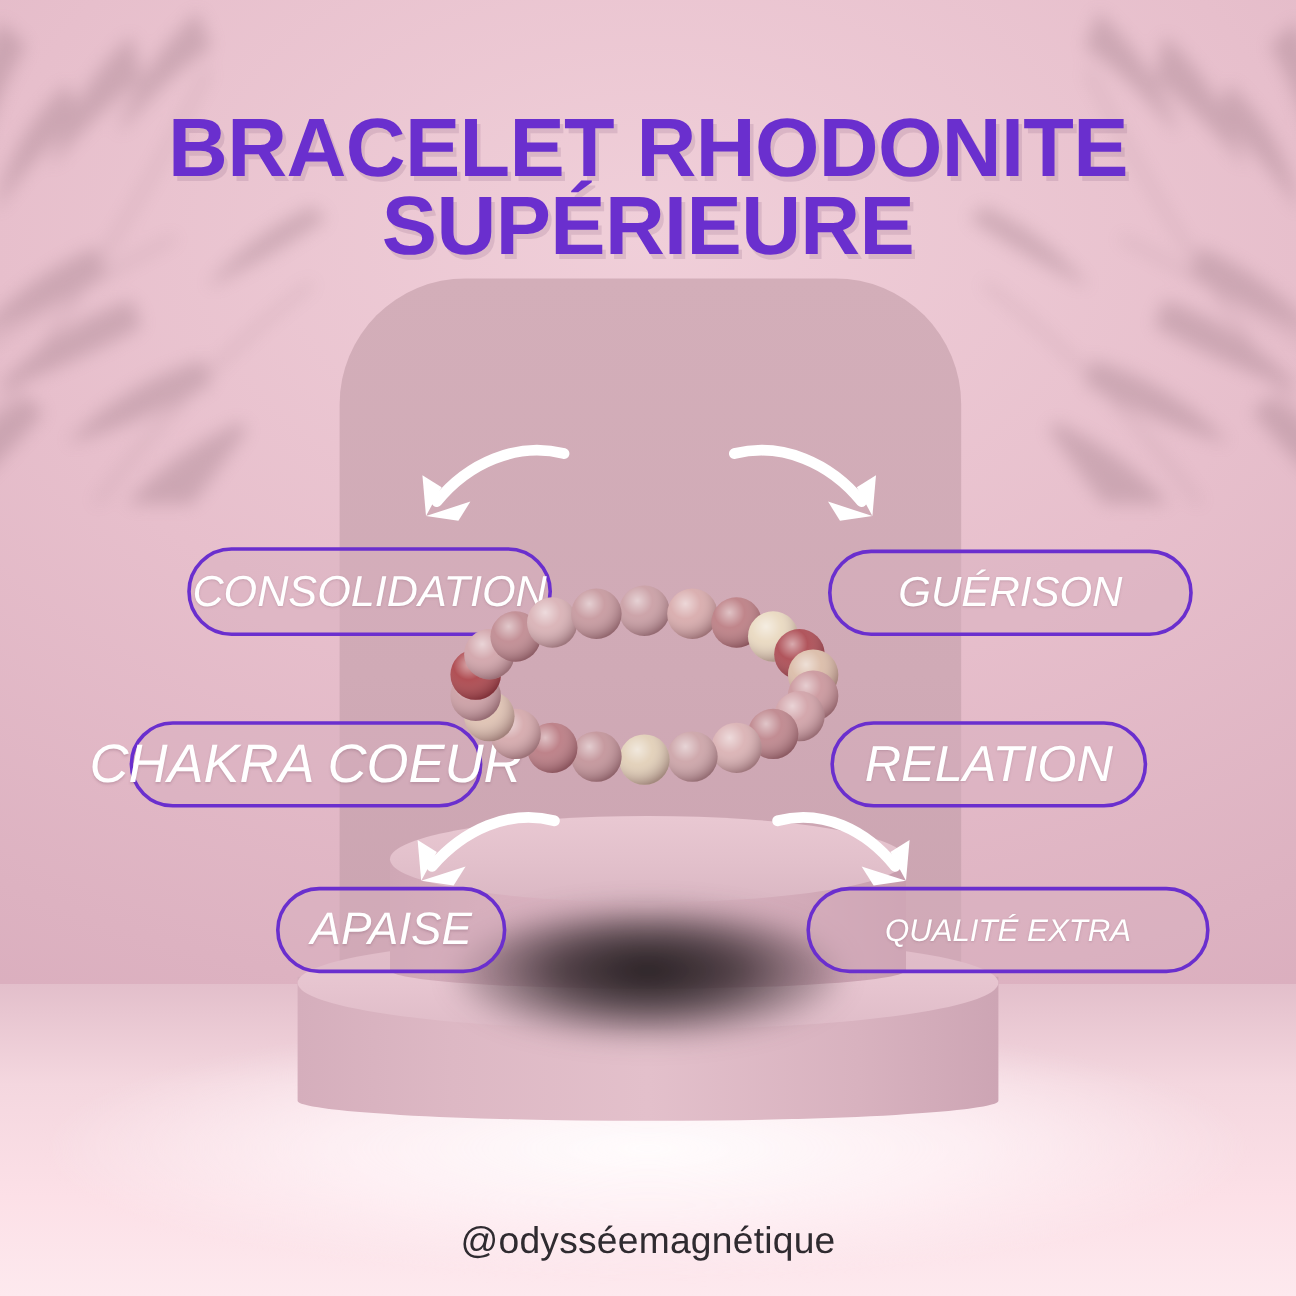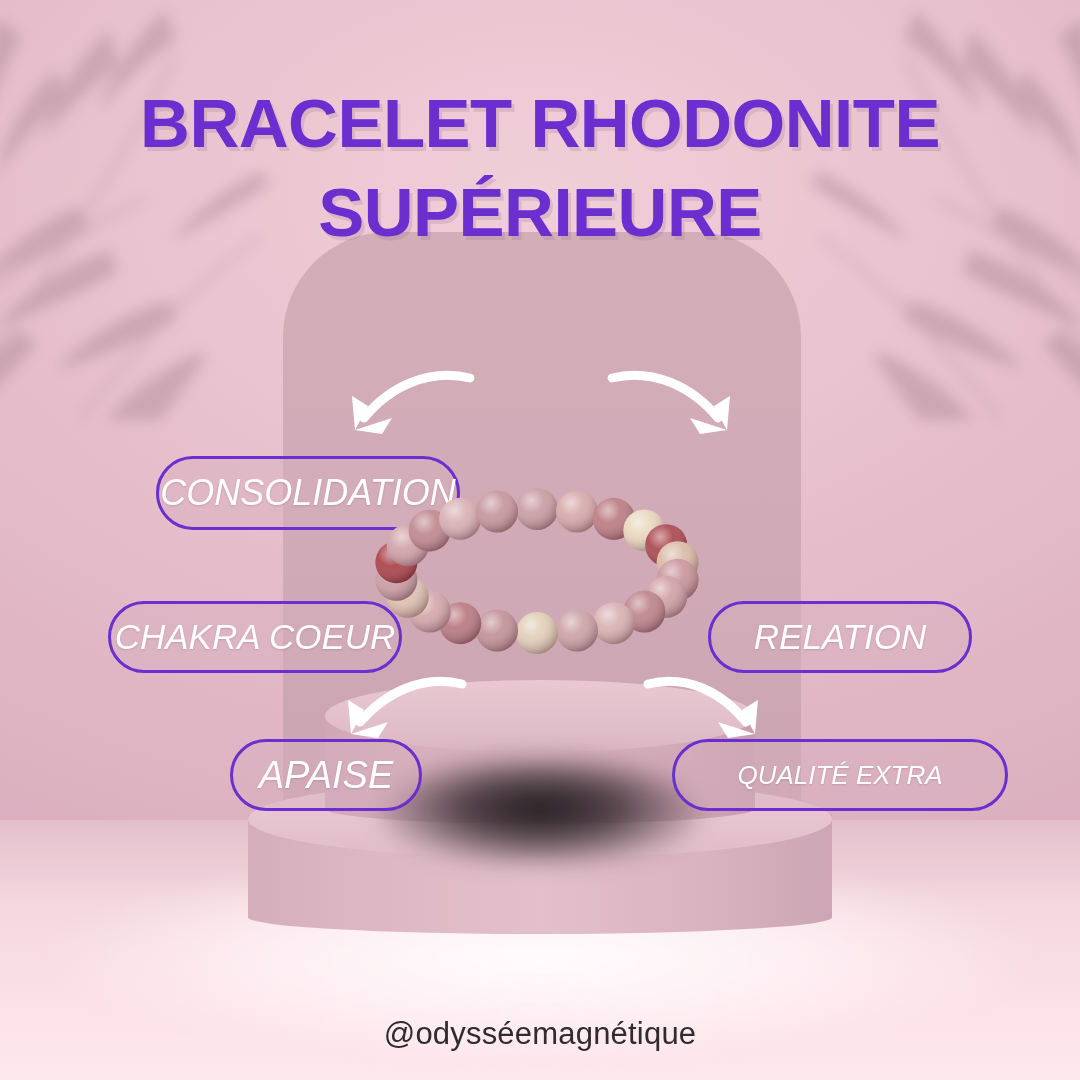--- a/index.html
+++ b/index.html
@@ -54,34 +54,34 @@
     background:radial-gradient(ellipse at 50% 48%, rgba(18,14,16,.92) 0%, rgba(30,22,26,.72) 34%, rgba(60,45,52,.30) 62%, rgba(90,70,80,0) 82%);
     filter:blur(11px);
   }
 
   
   .title{position:absolute;left:0;right:0;top:92px;text-align:center;
     color:#6a2fce;font-weight:bold;font-size:69px;line-height:.94;
     letter-spacing:-.5px;
     text-shadow:3px 4px 0 rgba(150,110,140,.22);
   }
-  .title .l2{display:block;margin-top:24px;}
+  .title .l2{display:block;}
 
   
   .badge{position:absolute;display:flex;align-items:center;justify-content:center;
     border:3.5px solid #6a2fce;border-radius:40px;
     background:rgba(216,176,190,.48);
     color:#ffffff;font-style:italic;font-weight:500;
     white-space:nowrap;
     text-shadow:0 1px 2px rgba(120,80,100,.25);
   }
   .b-consolidation{left:156px;top:456px;width:298px;height:68px;font-size:36px;}
   .b-guerison   {left:690px;top:458px;width:298px;height:66px;font-size:35px;}
-  .b-chakra     {left:108px;top:601px;width:288px;height:66px;font-size:35px;}
-  .b-relation   {left:708px;top:601px;width:258px;height:66px;font-size:35px;}
+  .b-chakra     {left:108px;top:601px;width:288px;height:66px;font-size:45px;}
+  .b-relation   {left:692px;top:601px;width:258px;height:66px;font-size:42px;}
   .b-apaise     {left:230px;top:739px;width:186px;height:66px;font-size:38px;}
   .b-qualite    {left:672px;top:739px;width:330px;height:66px;font-size:26px;}
 
   
   .arrows{position:absolute;inset:0;pointer-events:none;}
 
   
   .bracelet{position:absolute;left:362px;top:482px;width:350px;height:178px;}
 
   
@@ -153,20 +153,23 @@
 
   <div class="prod-shadow"></div>
 
   <div class="title">
     <span>BRACELET RHODONITE</span>
     <span class="l2">SUPÉRIEURE</span>
   </div>
 
   <div class="badge b-consolidation">
       <span>CONSOLIDATION</span>
+    </div>
+    <div class="badge b-guerison">
+      <span>GUÉRISON</span>
     </div>
     <div class="badge b-chakra">
       <span>CHAKRA COEUR</span>
     </div>
     <div class="badge b-relation">
       <span>RELATION</span>
     </div>
     <div class="badge b-apaise">
       <span>APAISE</span>
     </div>

